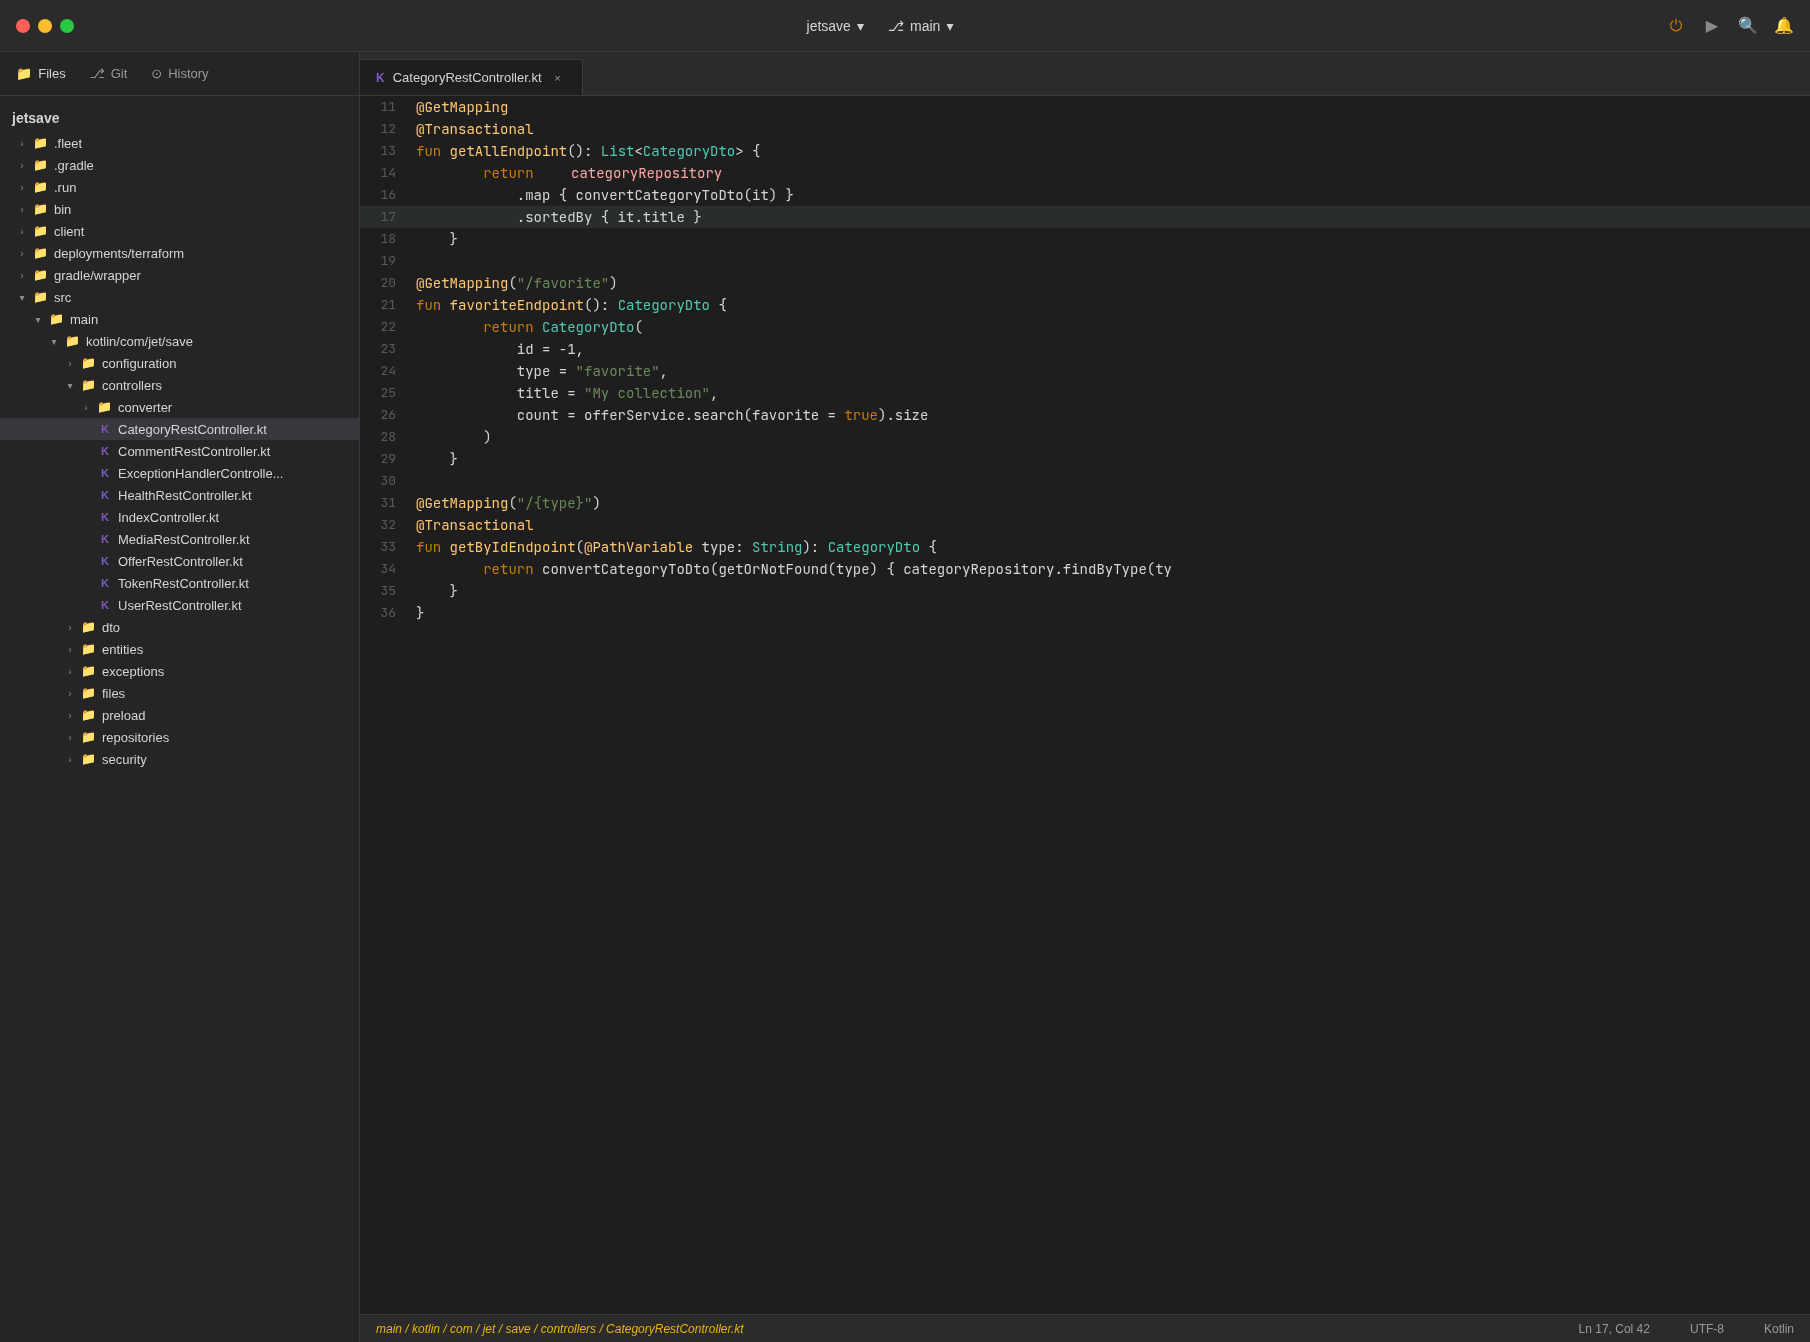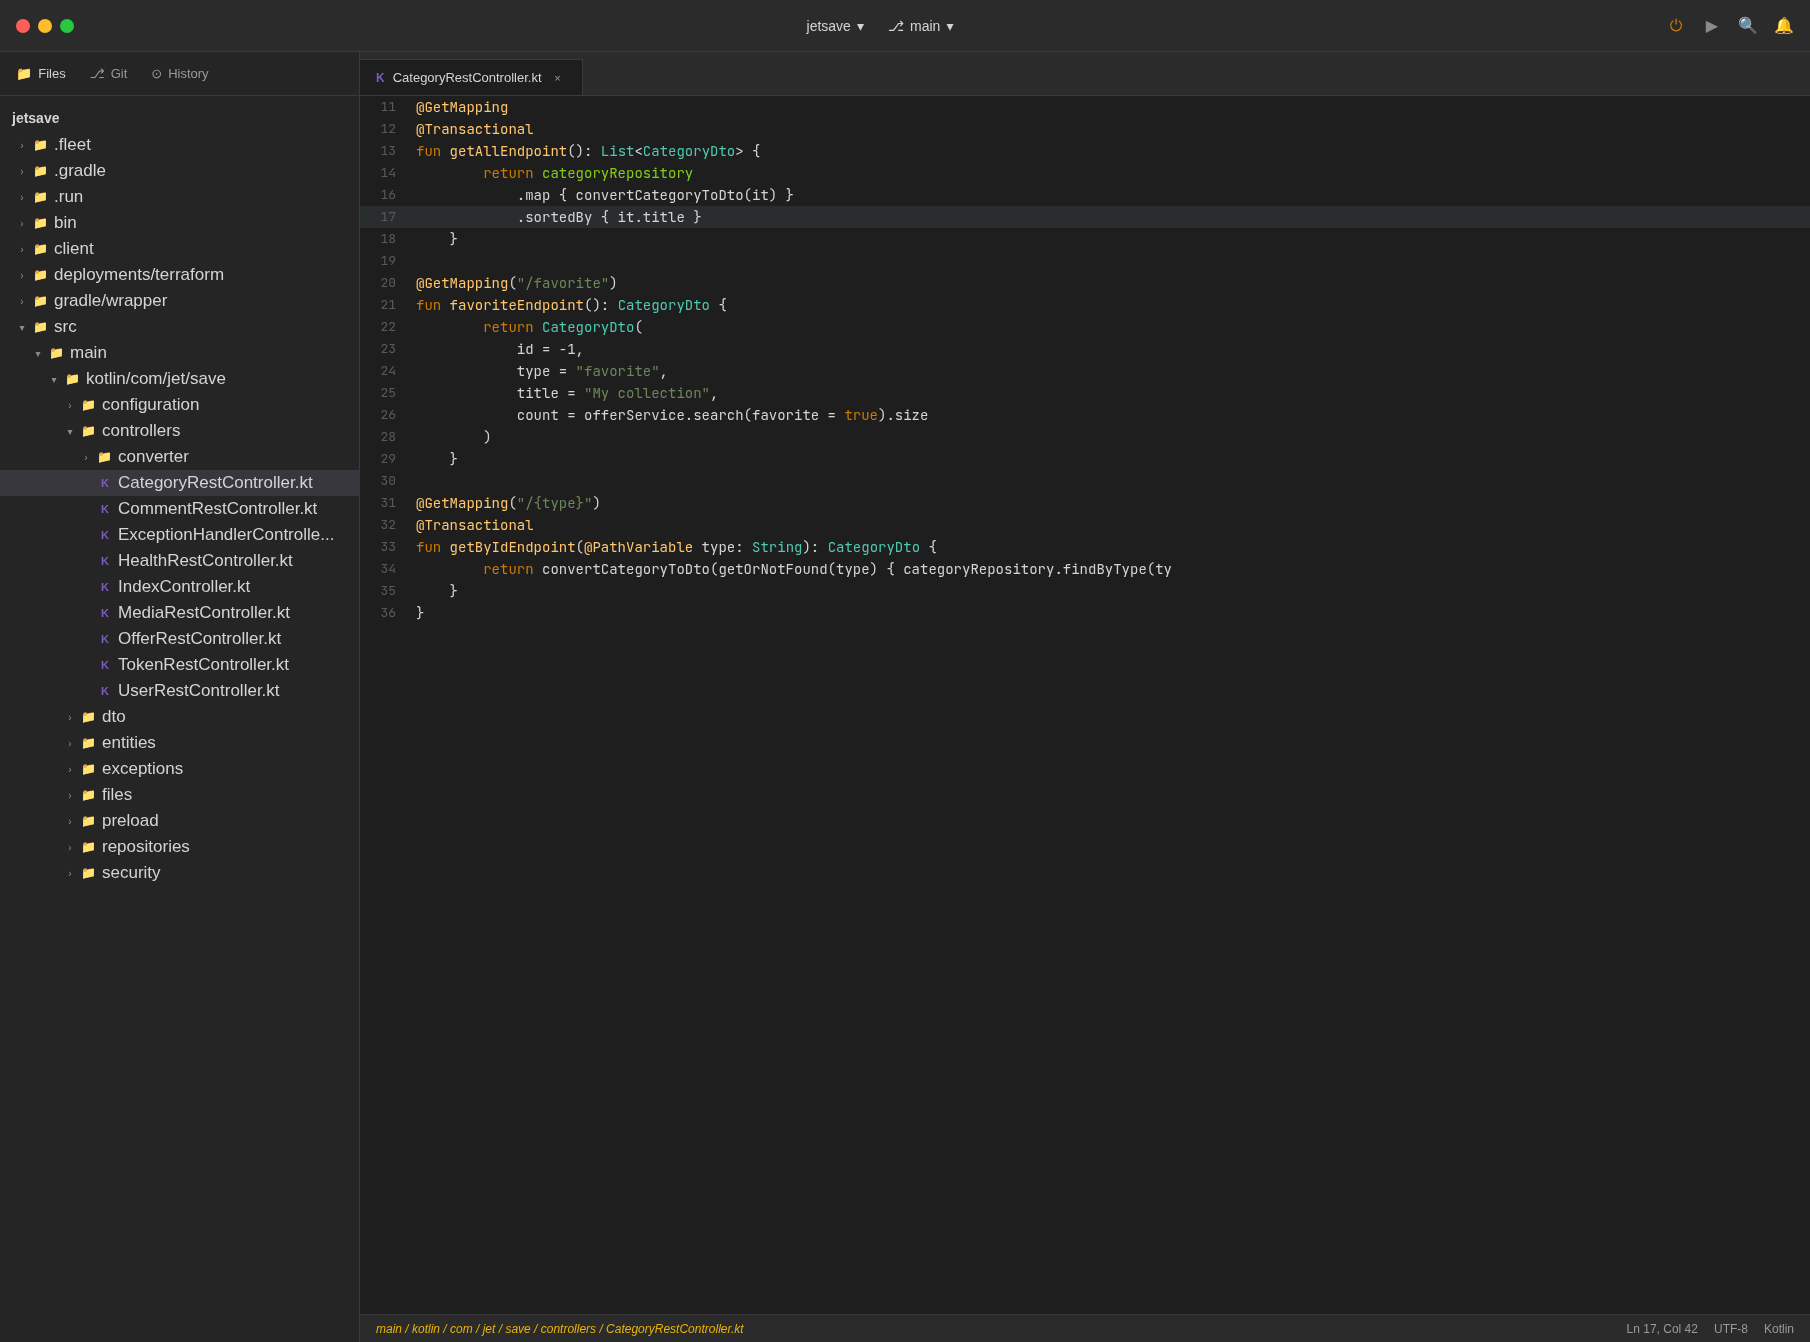--- a/index.html
+++ b/index.html
@@ -151,21 +151,21 @@
       width: 18px;
       height: 16px;
       display: inline-flex;
       align-items: center;
       justify-content: center;
       margin-right: 4px;
       flex-shrink: 0;
       font-size: 12px;
     }
     .tree-label {
-      font-size: 17px;
+      font-size: 13px;
     }
     .kotlin-icon {
       color: #7c5cbf;
       font-weight: bold;
       font-size: 11px;
     }
 
     
     .editor-area {
       flex: 1;
@@ -255,21 +255,21 @@
       flex: 1;
       display: flex;
       align-items: center;
       gap: 4px;
       color: #eab308;
       font-style: italic;
     }
     .status-right {
       display: flex;
       align-items: center;
-      gap: 16px;
+      gap: 40px;
     }
 
     
     ::-webkit-scrollbar { width: 8px; height: 8px; }
     ::-webkit-scrollbar-track { background: #1e1e1e; }
     ::-webkit-scrollbar-thumb { background: #4a4a4a; border-radius: 4px; }
   </style>
 </head>
 <body>
 
@@ -520,21 +520,21 @@
           <div class="code-line">
             <span class="line-number">12</span>
             <span class="line-content"><span style="color: rgb(255, 198, 109);">@Transactional</span></span>
           </div>
           <div class="code-line">
             <span class="line-number">13</span>
             <span class="line-content"><span style="color: rgb(204, 122, 0);">fun </span><span style="color: rgb(255, 198, 109);">getAllEndpoint</span><span style="color: rgb(212, 212, 212);">(): </span><span style="color: rgb(78, 201, 176);">List</span><span style="color: rgb(212, 212, 212);">&lt;</span><span style="color: rgb(78, 201, 176);">CategoryDto</span><span style="color: rgb(212, 212, 212);">&gt; {</span></span>
           </div>
           <div class="code-line">
             <span class="line-number">14</span>
-            <span class="line-content"><span style="color: rgb(212, 212, 212);">        </span><span style="color: rgb(204, 122, 0);">return </span><span style="color: #84cc16;">categoryRepository</span></span>
+            <span class="line-content"><span style="color: rgb(212, 212, 212);">        </span><span style="color: rgb(204, 122, 0);">return </span><span style="color: #fca5a5; margin-left: 29px;">categoryRepository</span></span>
           </div>
           <div class="code-line">
             <span class="line-number">16</span>
             <span class="line-content"><span style="color: rgb(212, 212, 212); text-align: center;">            .map { convertCategoryToDto(it) }</span></span>
           </div>
           <div class="code-line highlighted">
             <span class="line-number">17</span>
             <span class="line-content"><span style="color: rgb(212, 212, 212);">            .sortedBy { it.title }</span></span>
           </div>
           <div class="code-line">

